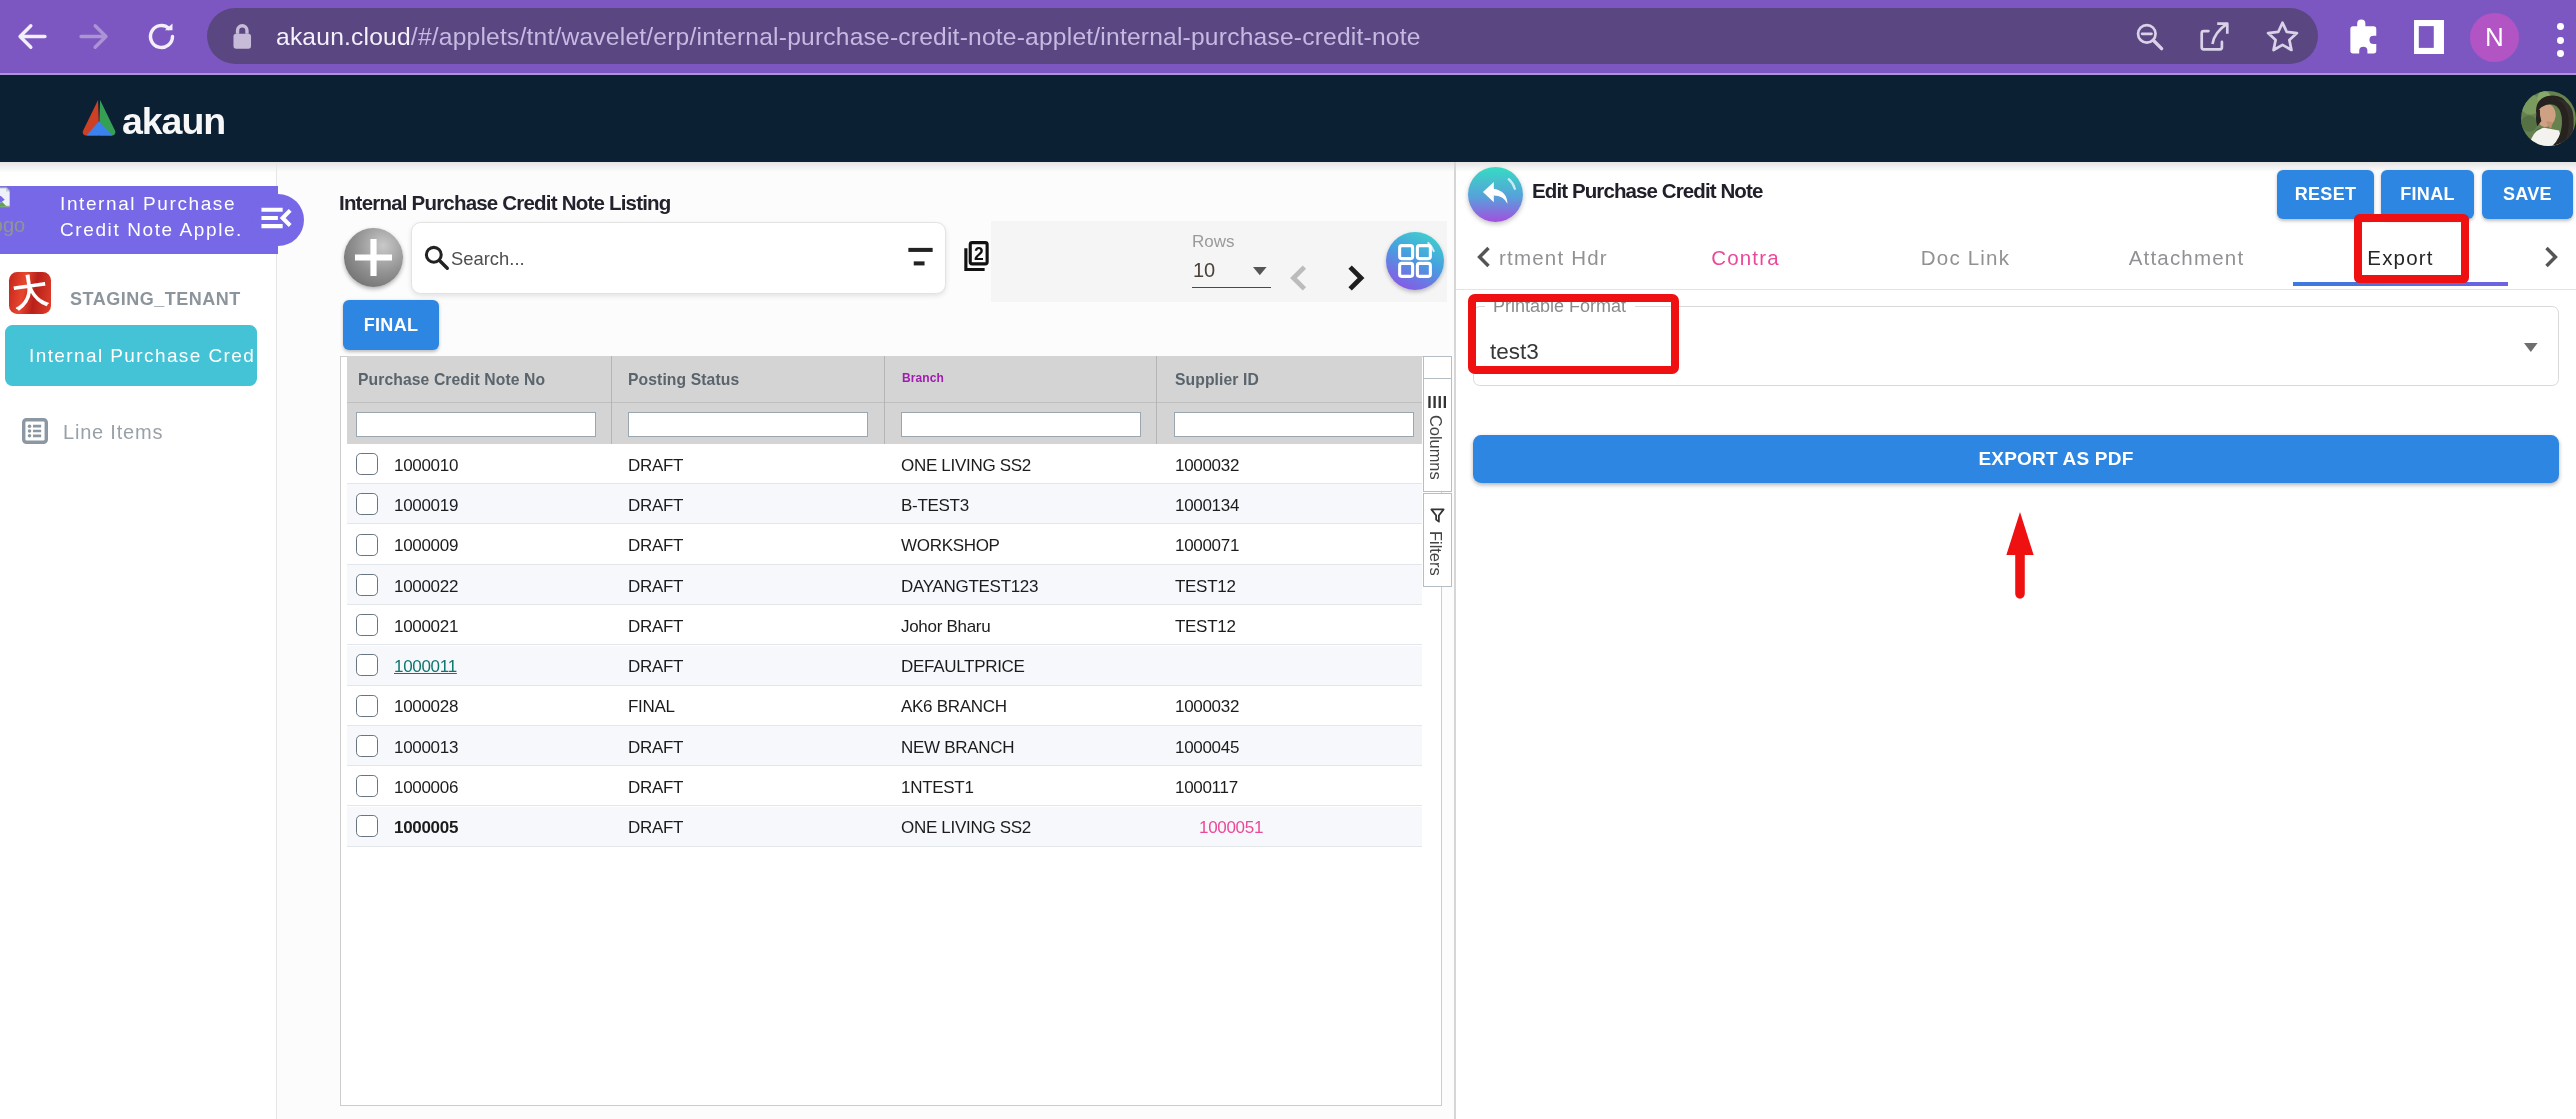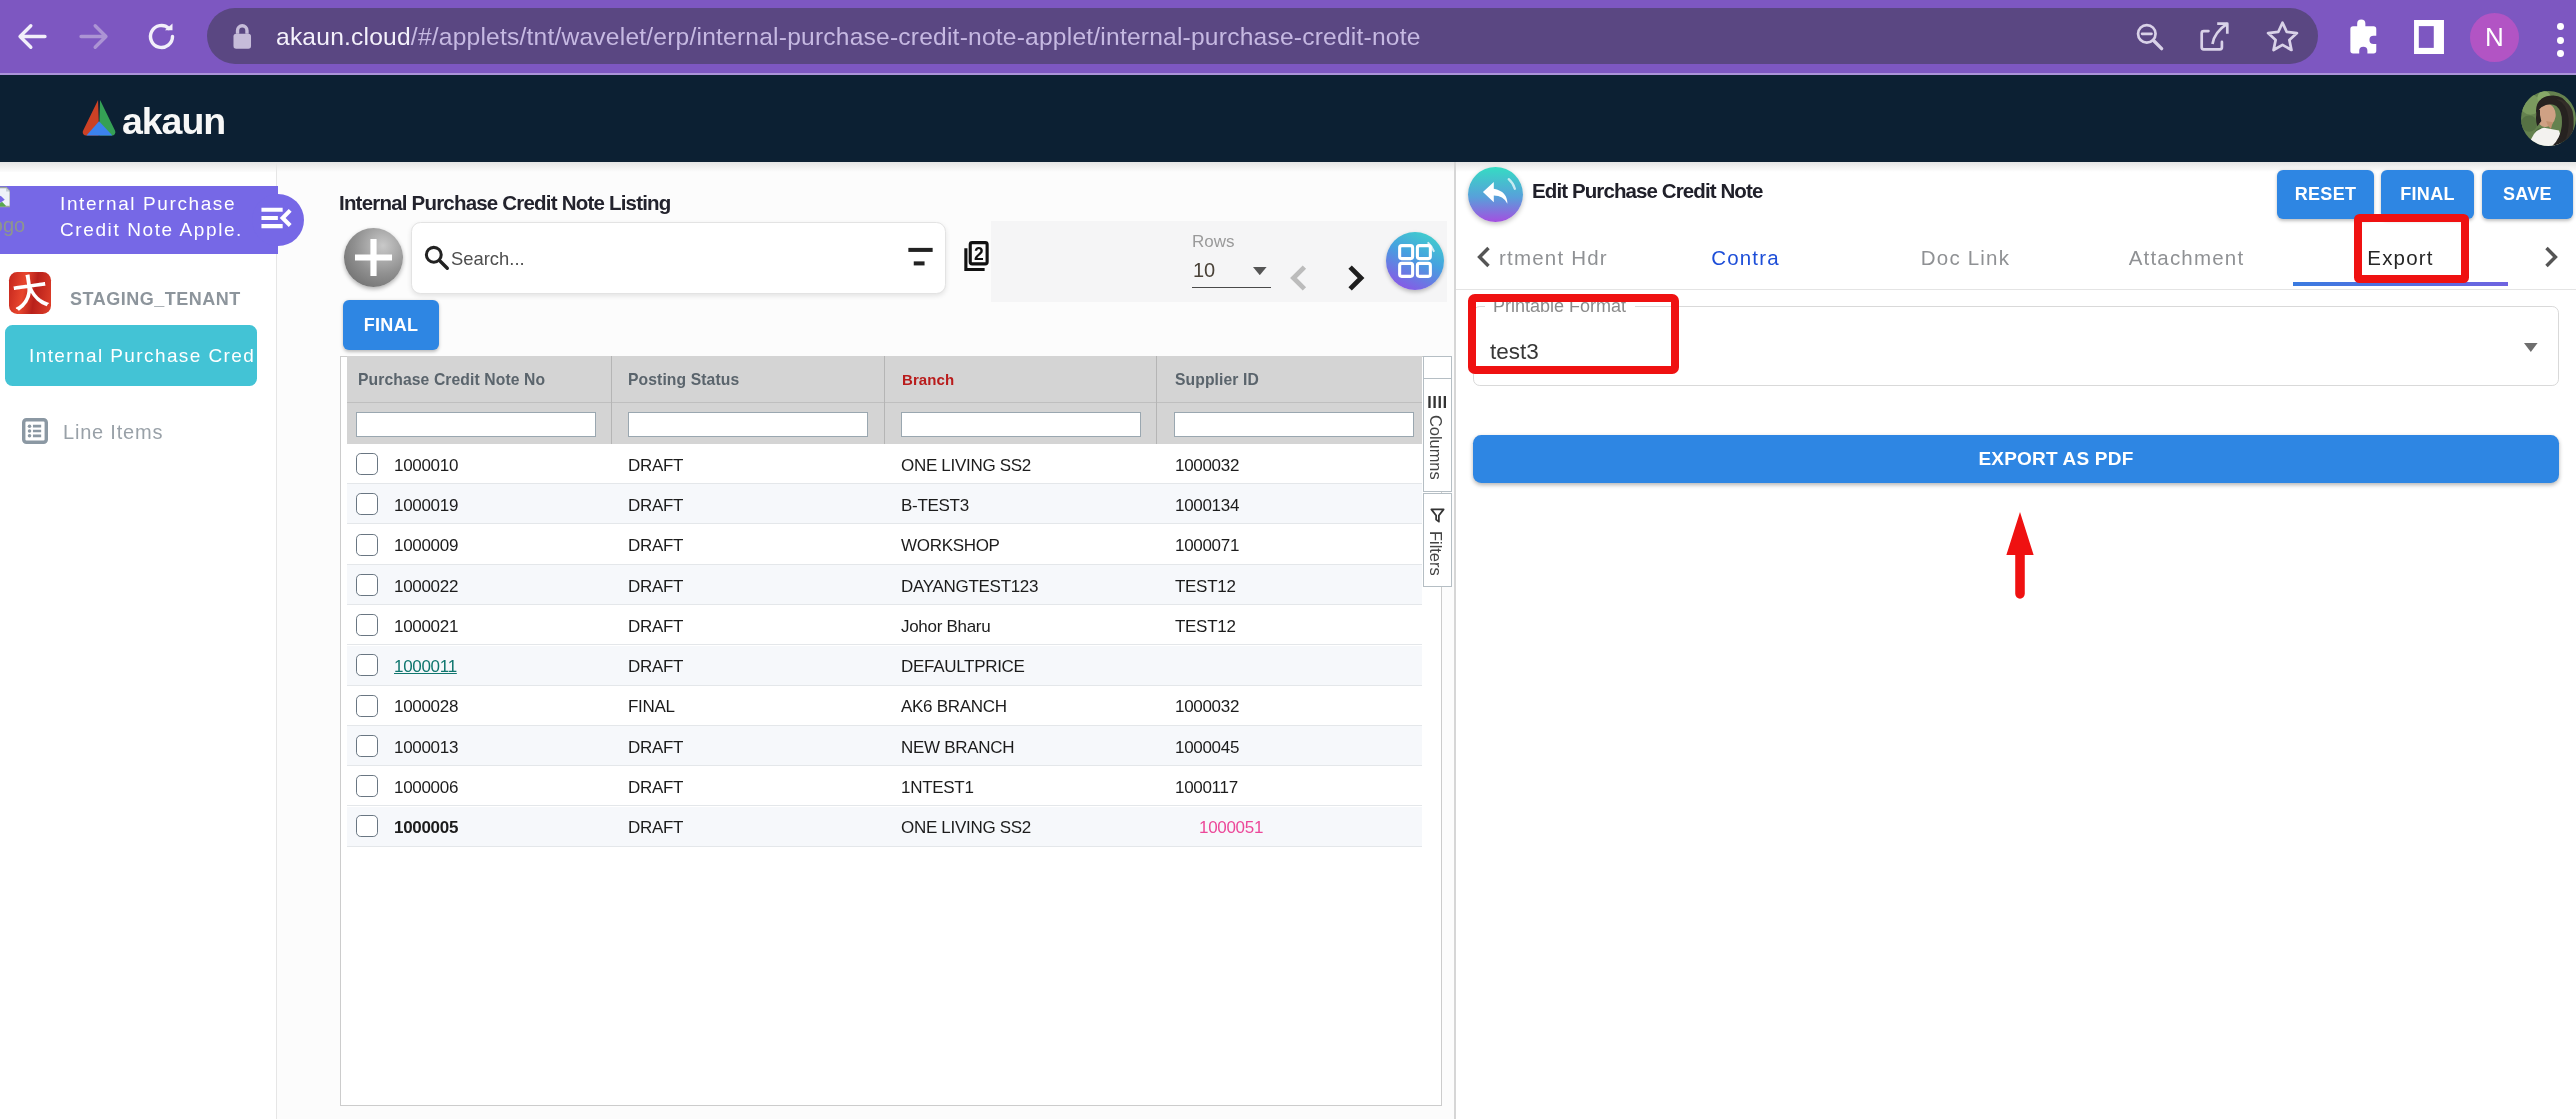--- a/index.html
+++ b/index.html
@@ -186,21 +186,21 @@
 </svg>
 
 <div class="abs" style="left:343px;top:300px;width:96px;height:50px;border-radius:6.1px;background:#2e86e3;box-shadow:0 1.4px 3.4px rgba(0,0,0,0.25);"></div>
 <div class="abs" style="left:343px;top:300px;width:96px;height:50px;line-height:50px;text-align:center;color:#fff;font-size:18px;font-weight:bold;letter-spacing:0.3px;">FINAL</div>
 
 <div class="abs" style="left:340px;top:356px;width:1102px;height:750px;background:#ffffff;border:1.4px solid #cccccc;"></div>
 
 <div class="abs" style="left:347px;top:356px;width:1075px;height:46px;background:#d4d4d4;"></div>
 <div class="abs" style="left:358px;top:371px;font-size:15.7px;font-weight:bold;letter-spacing:0.1px;color:#5a646c;">Purchase Credit Note No</div>
 <div class="abs" style="left:628px;top:371px;font-size:15.7px;font-weight:bold;letter-spacing:0.1px;color:#5a646c;">Posting Status</div>
-<div class="abs" style="left:902px;top:371px;font-size:15px;font-weight:bold;letter-spacing:0.1px;color:#b91c1c;">Branch</div>
+<div class="abs" style="left:902px;top:371px;font-size:12px;font-weight:bold;letter-spacing:0.1px;color:#a21caf;">Branch</div>
 <div class="abs" style="left:1175px;top:371px;font-size:15.7px;font-weight:bold;letter-spacing:0.1px;color:#5a646c;">Supplier ID</div>
 
 <div class="abs" style="left:347px;top:402px;width:1075px;height:42px;background:#d4d4d4;border-top:1.4px solid #bfbfbf;"></div>
 <div class="abs" style="left:356px;top:412px;width:240px;height:24.6px;background:#fff;border:1.4px solid #9aa7b0;"></div>
 <div class="abs" style="left:628px;top:412px;width:240px;height:24.6px;background:#fff;border:1.4px solid #9aa7b0;"></div>
 <div class="abs" style="left:901px;top:412px;width:240px;height:24.6px;background:#fff;border:1.4px solid #9aa7b0;"></div>
 <div class="abs" style="left:1174px;top:412px;width:240px;height:24.6px;background:#fff;border:1.4px solid #9aa7b0;"></div>
 
 <div class="abs" style="left:611px;top:356px;width:0.7px;height:88px;background:#b5b5b5;"></div>
 <div class="abs" style="left:884px;top:356px;width:0.7px;height:88px;background:#b5b5b5;"></div>
@@ -297,21 +297,21 @@
 <div class="abs" style="left:2277px;top:170px;width:97px;height:49px;line-height:49px;text-align:center;color:#fff;font-size:18px;font-weight:bold;letter-spacing:0.3px;">RESET</div>
 <div class="abs" style="left:2381px;top:170px;width:93px;height:49px;border-radius:6.1px;background:#2e86e3;box-shadow:0 1.4px 3.4px rgba(0,0,0,0.25);"></div>
 <div class="abs" style="left:2381px;top:170px;width:93px;height:49px;line-height:49px;text-align:center;color:#fff;font-size:18px;font-weight:bold;letter-spacing:0.3px;">FINAL</div>
 <div class="abs" style="left:2482px;top:170px;width:91px;height:49px;border-radius:6.1px;background:#2e86e3;box-shadow:0 1.4px 3.4px rgba(0,0,0,0.25);"></div>
 <div class="abs" style="left:2482px;top:170px;width:91px;height:52px;line-height:49px;text-align:center;color:#fff;font-size:18px;font-weight:bold;letter-spacing:0.3px;">SAVE</div>
 
 <svg class="abs" style="left:1474px;top:246px;" width="18" height="22" viewBox="0 0 26 32">
     <path d="M21 3 L8 16 L21 29" stroke="#555" stroke-width="5" fill="none"></path>
   </svg>
 <div class="abs" style="left:1499px;top:246px;font-size:20.5px;letter-spacing:1.2px;color:#8f9194;">rtment Hdr</div>
-<div class="abs" style="left:1638px;top:246px;width:215px;text-align:center;font-size:20.5px;letter-spacing:1.2px;color:#1d4ed8;">Contra</div>
+<div class="abs" style="left:1638px;top:246px;width:215px;text-align:center;font-size:20.5px;letter-spacing:1.2px;color:#ec4899;">Contra</div>
 <div class="abs" style="left:1858px;top:246px;width:215px;text-align:center;font-size:20.5px;letter-spacing:1.2px;color:#8f9194;">Doc Link</div>
 <div class="abs" style="left:2079px;top:246px;width:215px;text-align:center;font-size:20.5px;letter-spacing:1.2px;color:#8f9194;">Attachment</div>
 <div class="abs" style="left:2293px;top:246px;width:215px;text-align:center;font-size:20.5px;letter-spacing:1.2px;color:#262626;">Export</div>
 <svg class="abs" style="left:2543px;top:246px;" width="18" height="22" viewBox="0 0 26 32">
     <path d="M5 3 L18 16 L5 29" stroke="#555" stroke-width="5" fill="none"></path>
   </svg>
 <div class="abs" style="left:1456px;top:289px;width:1120px;height:1.4px;background:#e4e4e4;"></div>
 <div class="abs" style="left:2293px;top:282px;width:215px;height:4.1px;background:linear-gradient(90deg,#3a7be0,#6f63e0);"></div>
 
 <div class="abs" style="left:1473px;top:306px;width:1086px;height:80px;border:1.4px solid #d9d9d9;border-radius:6.8px;"></div>

